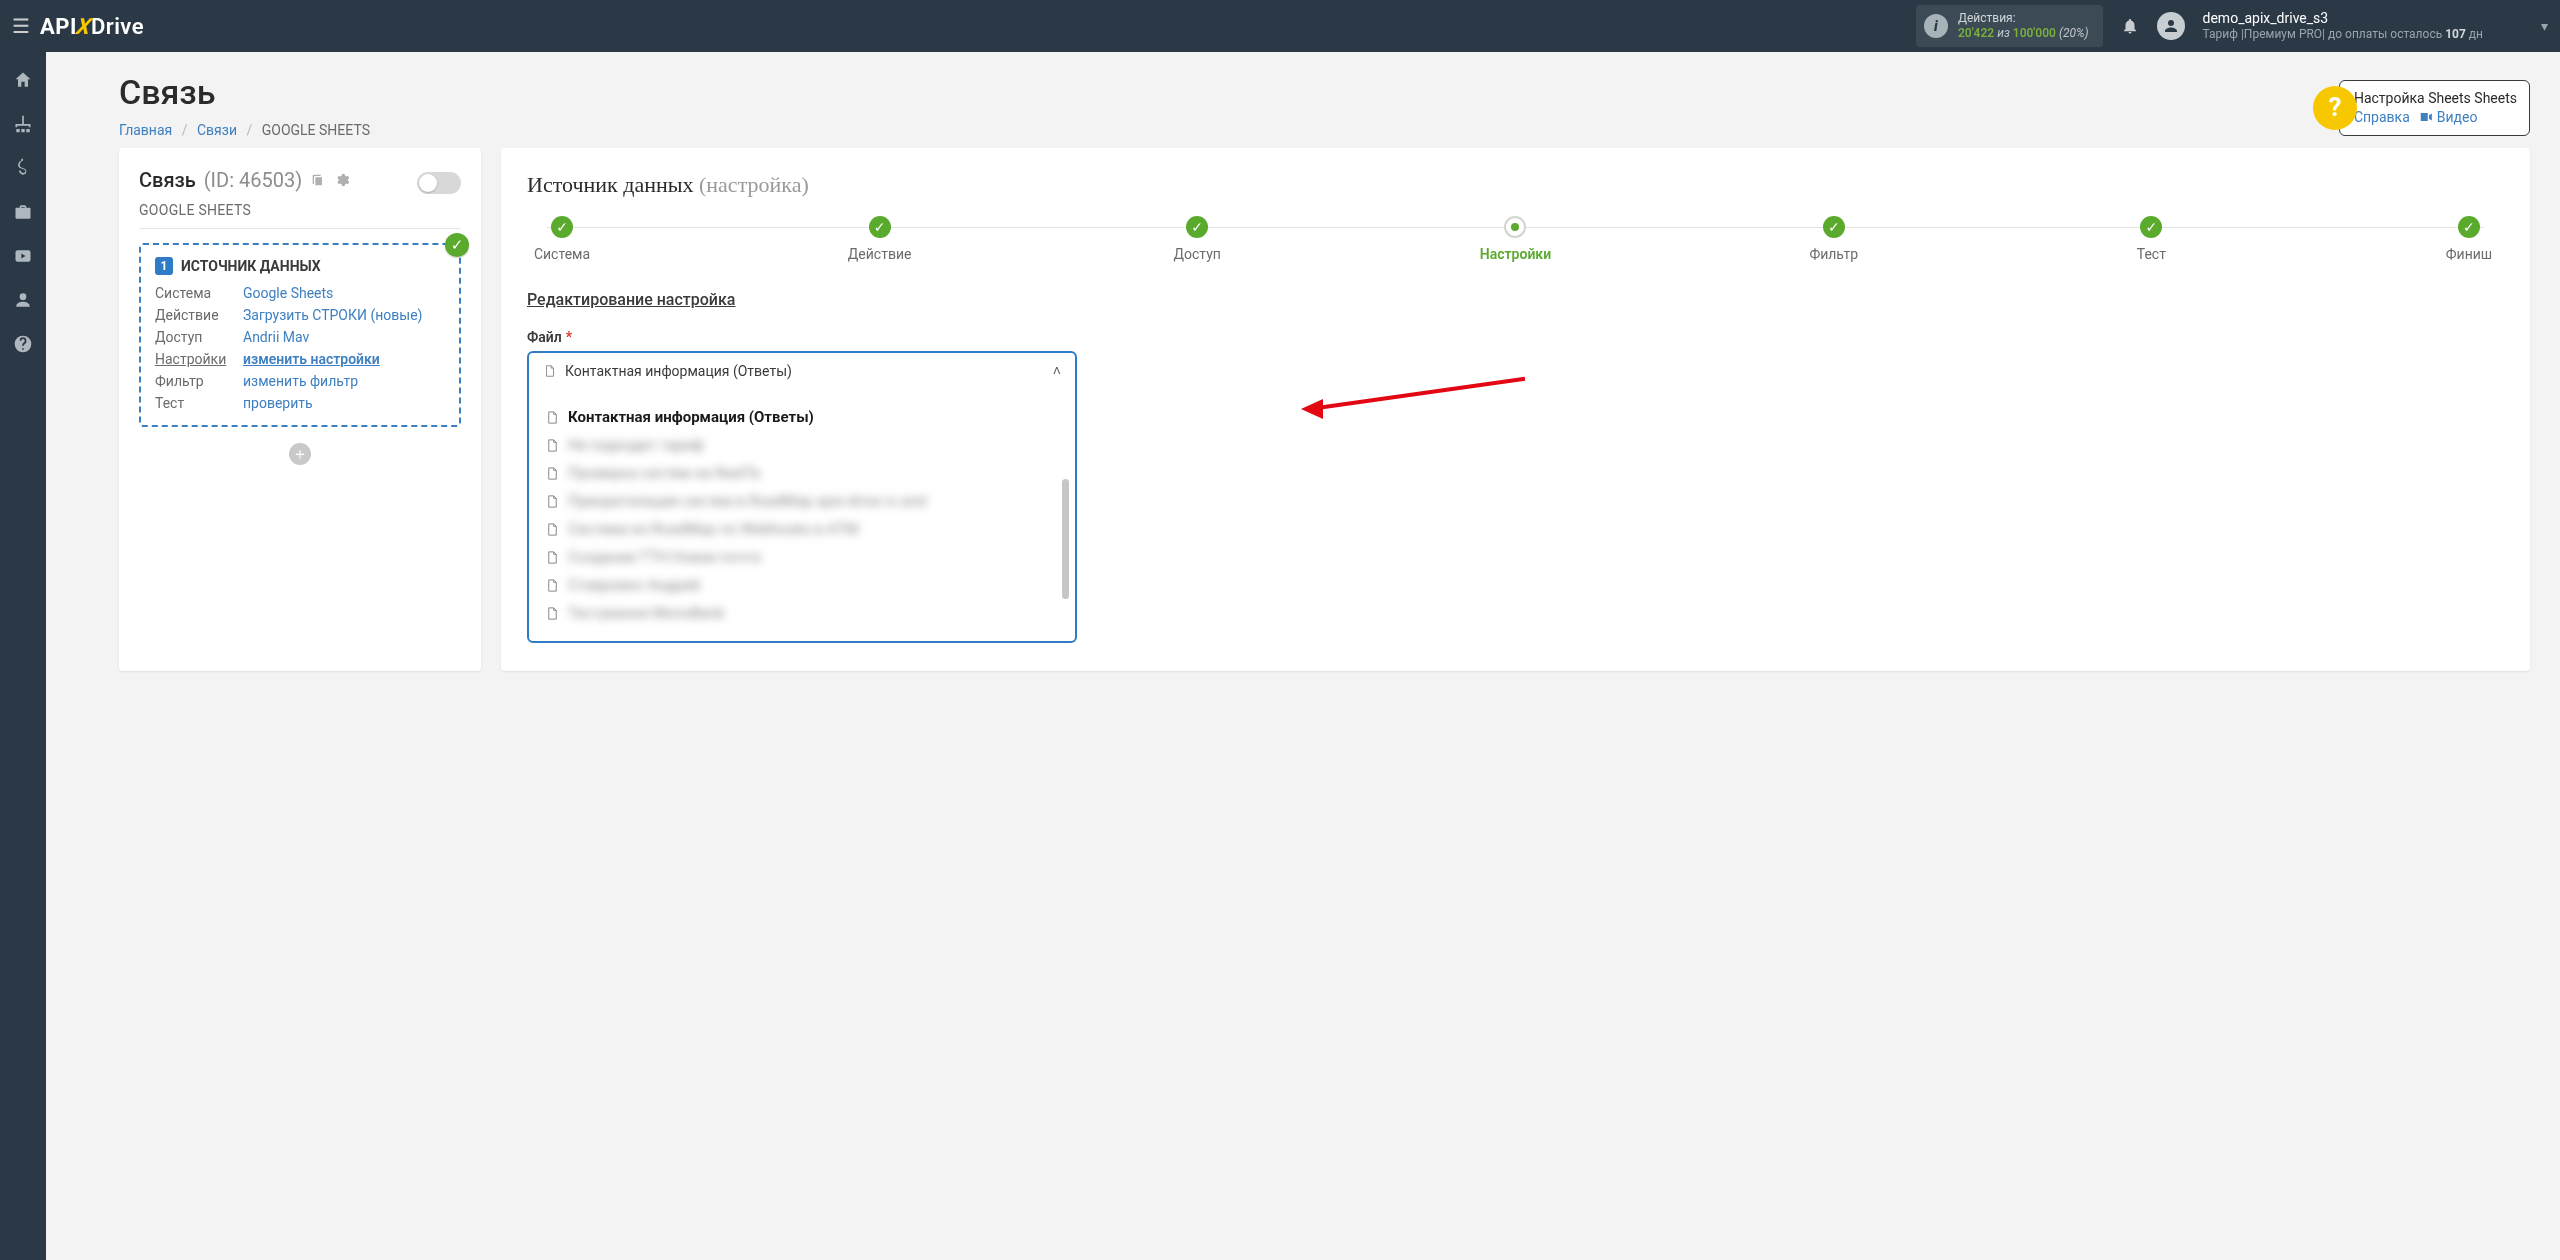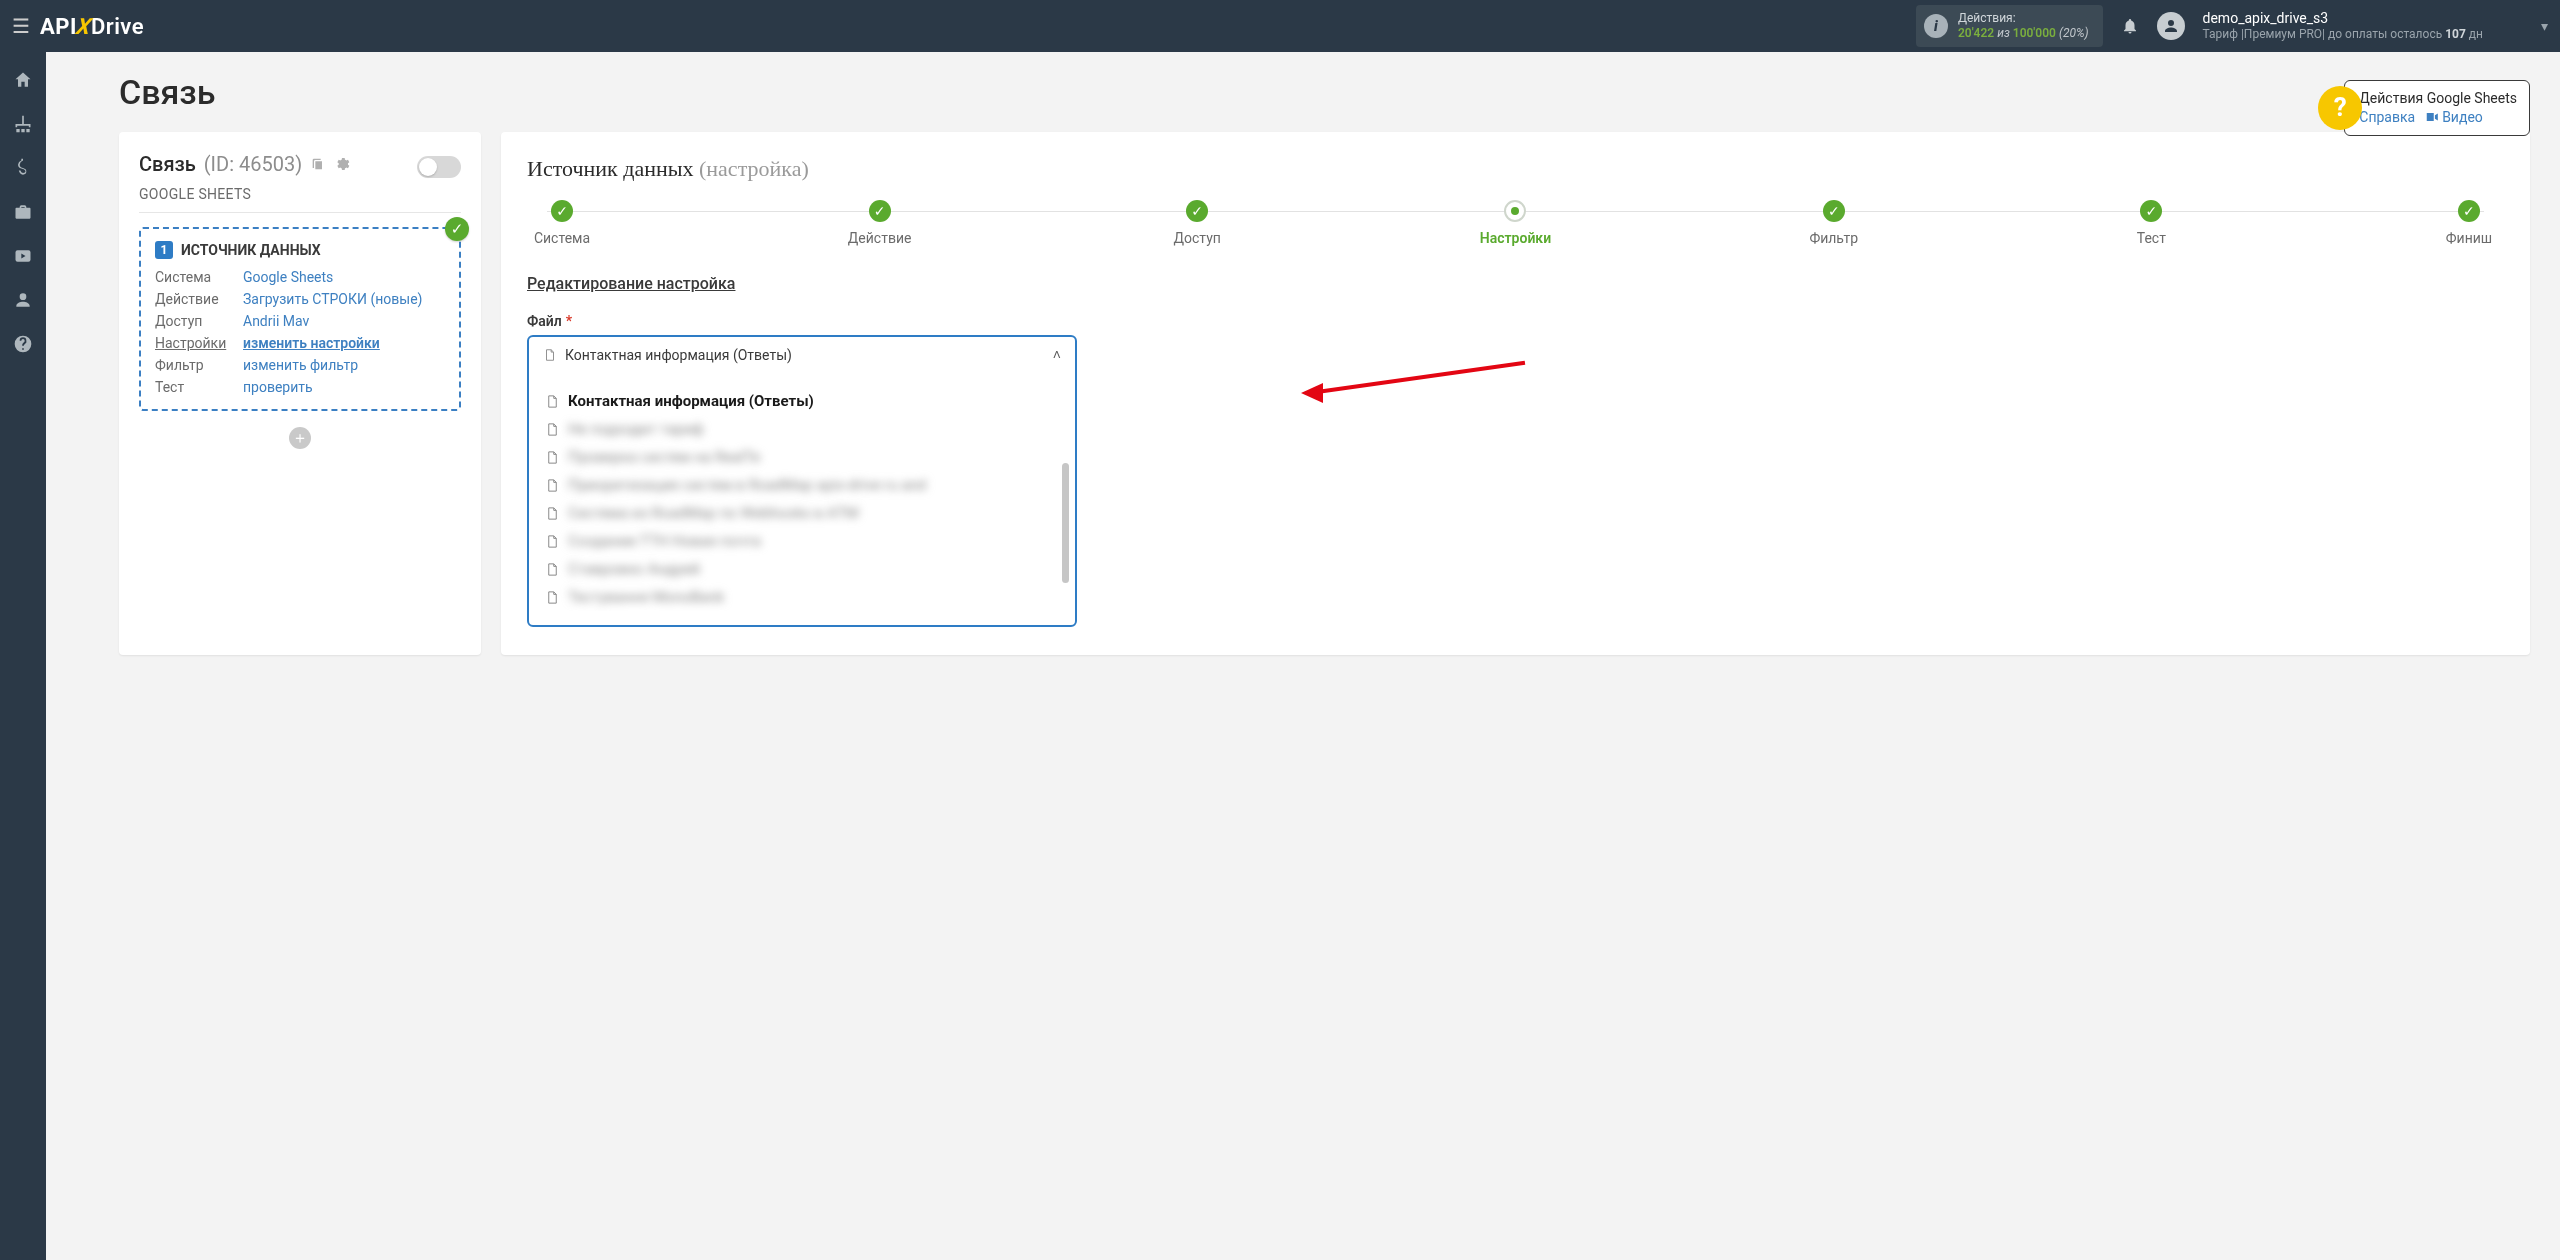--- a/index.html
+++ b/index.html
@@ -150,23 +150,30 @@
         <path d="M12 12a4 4 0 1 0-4-4 4 4 0 0 0 4 4zm0 2c-3.33 0-8 1.67-8 5v1h16v-1c0-3.33-4.67-5-8-5z"></path>
       </svg>
     <svg class="nav-ico" viewBox="0 0 24 24" fill="currentColor">
         <path d="M12 2a10 10 0 1 0 10 10A10 10 0 0 0 12 2zm1 17h-2v-2h2zm1.6-7.2l-.9.9A3.4 3.4 0 0 0 13 14h-2v-.5a4 4 0 0 1 1.2-2.8l1.2-1.2A1.6 1.6 0 0 0 14 8a2 2 0 0 0-4 0H8a4 4 0 0 1 8 0 3.2 3.2 0 0 1-1.4 3.8z"></path>
       </svg>
   </div>
 
   <div class="main">
     <div class="header-area">
       <div class="page-title">Связь</div>
+      <div class="breadcrumbs">
+        <a href="#">Главная</a>
+        <span class="sep">/</span>
+        <a href="#">Связи</a>
+        <span class="sep">/</span>
+        <span>GOOGLE SHEETS</span>
+      </div>
       <div class="help-box">
         <div class="help-q">?</div>
-        <div>Действия Google Sheets</div>
+        <div>Настройка Sheets Sheets</div>
         <div>
           <a href="#">Справка</a>
           <span class="vid">
             <svg class="ico" viewBox="0 0 24 24" fill="currentColor">
                 <path d="M3 5h12v14H3zM17 9l5-3v12l-5-3z"></path>
               </svg>
             <span>Видео</span>
           </span>
         </div>
       </div>

